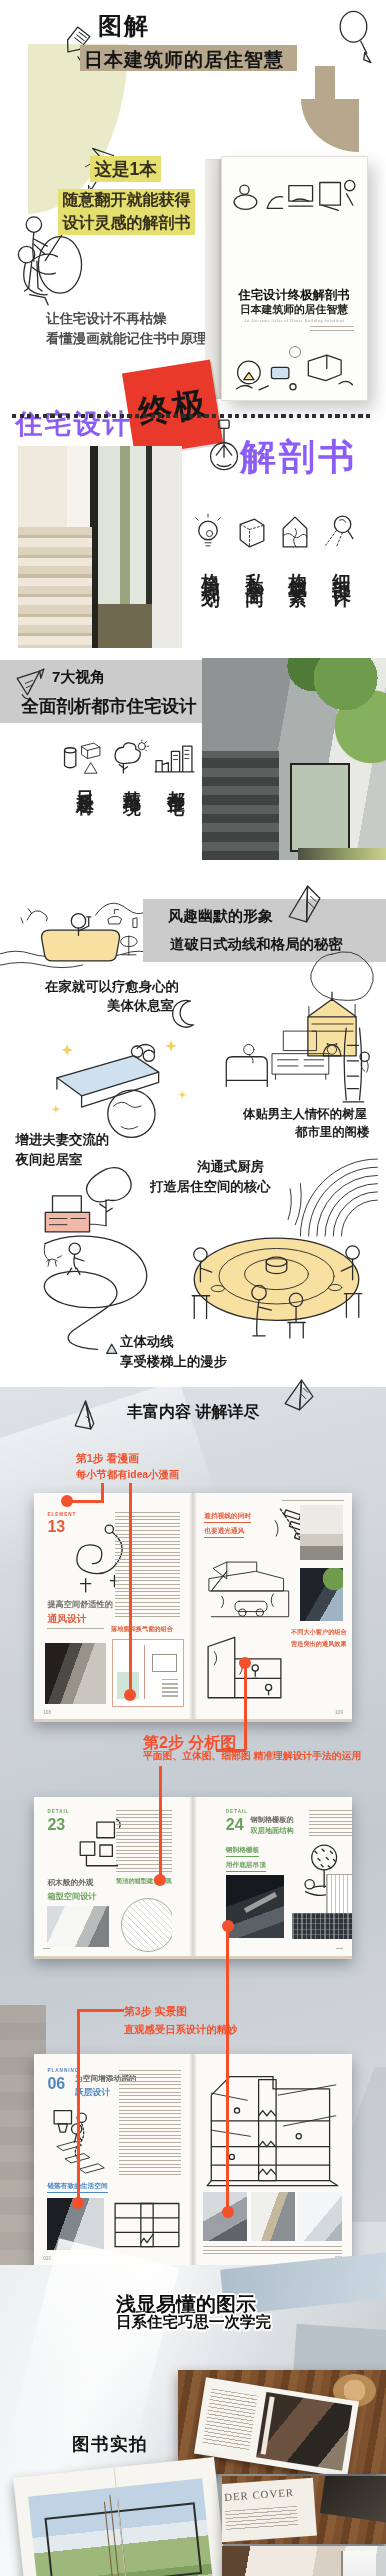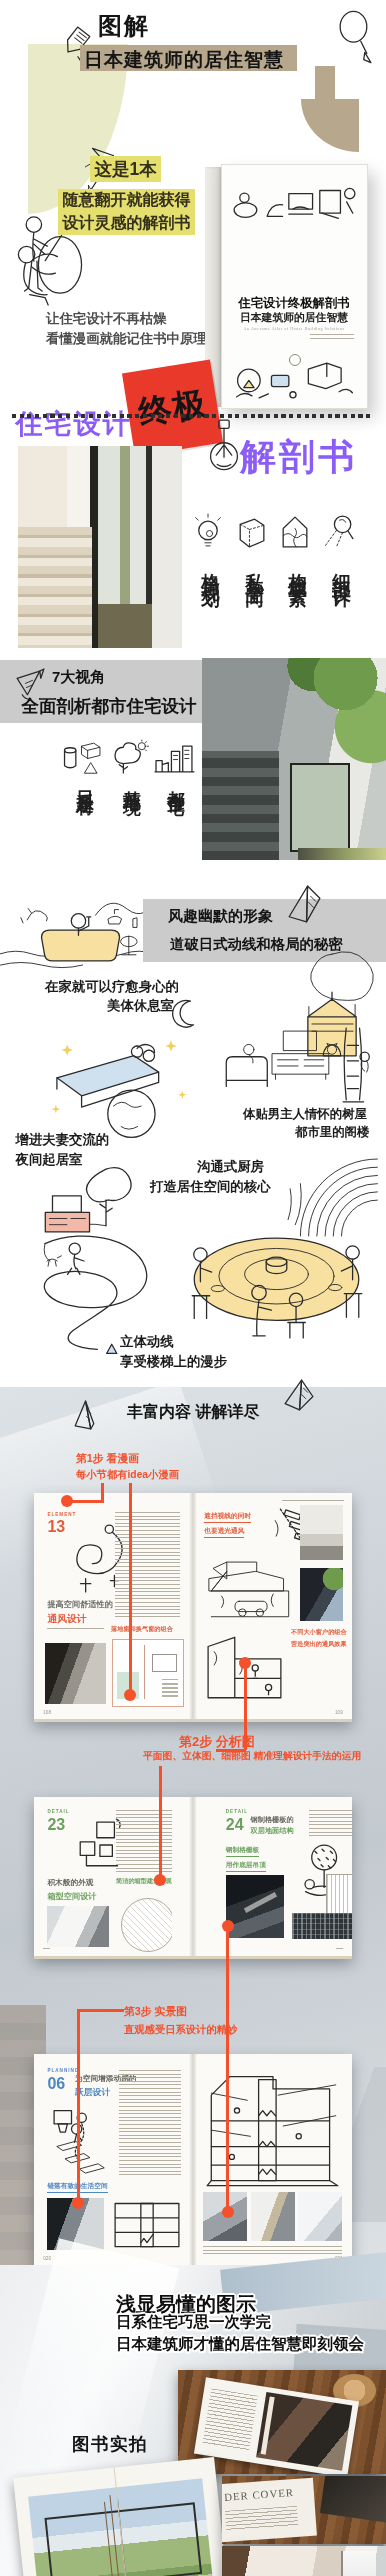--- a/index.html
+++ b/index.html
@@ -76,21 +76,21 @@
     <path d="M42,52 q26,-18 48,-6 M40,66 q24,20 46,12"></path>
     <path d="M28,58 q-10,36 8,52 q14,12 34,10 M36,120 l30,6 l6,14"></path>
   </svg>
 
   <div class="abs hl" style="left:90px;top:156px;font-size:17.5px;">这是1本</div>
   <div class="abs hl" style="left:58px;top:189px;font-size:16px;">随意翻开就能获得</div>
   <div class="abs hl" style="left:58px;top:212px;font-size:16px;">设计灵感的解剖书</div>
   <div class="abs sub" style="left:46px;top:310px;font-size:13.4px;">让住宅设计不再枯燥</div>
   <div class="abs sub" style="left:46px;top:330px;font-size:13.4px;">看懂漫画就能记住书中原理</div>
 
-  <div class="abs" style="left:205px;top:164px;width:161px;height:245px;">
+  <div class="abs" style="left:205px;top:156px;width:161px;height:245px;">
     <div class="abs" style="left:0;top:2.6px;width:15.5px;height:240px;background:linear-gradient(90deg,#efeee9,#d8d6cf);box-shadow:inset -1.5px 0 2.6px rgba(0,0,0,.12);"></div>
     <div class="abs" style="left:15.5px;top:0;width:145px;height:243px;background:#fdfdfb;border:0.5px solid #e1dfd8;box-shadow:7.2px 9.3px 15.5px rgba(40,40,45,.25);">
       <svg class="doodle" style="left:9.3px;top:11.3px;" width="127" height="62" viewBox="0 0 246 120">
         <g class="thin">
           <ellipse cx="28" cy="66" rx="22" ry="14"></ellipse>
             <circle cx="26" cy="42" r="9"></circle>
           <path d="M70,78 l30,0 M70,78 q8,-26 30,-22"></path>
           <rect x="112" y="34" width="46" height="30"></rect>
             <path d="M112,74 l46,0 M120,64 q12,-8 30,0"></path>
           <rect x="172" y="28" width="40" height="44"></rect>
@@ -514,34 +514,33 @@
   <div class="dot" style="left:154px;top:1874px;"></div>
   <div class="dot" style="left:222px;top:1920px;"></div>
   <div class="conn" style="left:226px;top:1931px;width:2.6px;height:279px;"></div>
   <div class="dot" style="left:222px;top:2206px;"></div>
   <div class="conn" style="left:77px;top:2009px;width:47px;height:2.6px;"></div>
   <div class="conn" style="left:77px;top:2009px;width:2.6px;height:192px;"></div>
   <div class="dot" style="left:72px;top:2197px;"></div>
 
   <div class="stepT" style="left:76px;top:1452px;font-size:10.8px;">第1步 看漫画</div>
   <div class="stepT" style="left:76px;top:1468px;font-size:10.3px;">每小节都有idea小漫画</div>
-  <div class="stepT" style="left:143px;top:1733px;font-size:13px;margin-left:36px;">第2步 分析图</div>
+  <div class="stepT" style="left:143px;top:1733px;font-size:16px;">第2步 分析图</div>
   <div class="stepT" style="left:143px;top:1750px;font-size:9.8px;">平面图、立体图、细部图 精准理解设计手法的运用</div>
   <div class="stepT" style="left:124px;top:2005px;font-size:10.8px;">第3步 实景图</div>
   <div class="stepT" style="left:124px;top:2023px;font-size:10.3px;">直观感受日系设计的精妙</div>
 
   <div class="abs" style="left:0;top:2265px;width:386px;height:461px;background:linear-gradient(115deg,#eceef0 0%,#f8f9fa 25%,#dce0e3 50%,#c9ced2 75%,#d6dadd 100%);">
     <div class="abs" style="left:31px;top:-15.5px;width:124px;height:216px;background:linear-gradient(rgba(255,255,255,.85),rgba(255,255,255,0));transform:rotate(14deg);"></div>
     <div class="abs" style="left:222px;top:-5.2px;width:185px;height:46px;background:linear-gradient(100deg,#aebfcc,#cfdae2);transform:rotate(-6deg);"></div>
     <div class="abs" style="left:289px;top:62px;width:103px;height:216px;background:linear-gradient(160deg,#b9c2c8 0 40%,#98a2a9 40% 70%,#aeb7bd 70%);transform:rotate(4deg);"></div>
   </div>
 
   <div class="halo" style="left:116px;top:2291px;font-size:20px;">浅显易懂的图示</div>
   <div class="halo" style="left:116px;top:2312px;font-size:15.5px;">日系住宅巧思一次学完</div>
-  <div class="halo" style="left:116px;top:2334px;font-size:15.5px;">日本建筑师才懂的居住智慧即刻领会</div>
 
   <div class="abs brush" style="left:72px;top:2432px;font-size:17.5px;letter-spacing:1.5px;">图书实拍</div>
 
   <div class="card wood" style="left:178px;top:2370px;width:209px;height:104px;">
     <div class="abs" style="left:155px;top:4.1px;width:43px;height:33px;border-radius:50%;background:radial-gradient(circle,#d9b07c 0 40%,#b98c55 40% 80%,#8a5f35 80%);"></div>
     <div class="abs" style="left:20.6px;top:18.5px;width:155px;height:77px;background:#f6f4ef;transform:rotate(9deg);box-shadow:0 3.1px 7.2px rgba(0,0,0,.4);">
       <div class="abs" style="left:62px;top:5.2px;width:87px;height:66px;background:linear-gradient(120deg,#3a2f27 0 30%,#6b5240 30% 55%,#2a2622 55% 80%,#8a7a68 80%);"></div>
       <div class="abs" style="left:66px;top:9.3px;width:5.2px;height:58px;background:#efe9dd;"></div>
       <div class="tl" style="left:7.2px;top:10.3px;width:47px;height:57px;"></div>
     </div>

